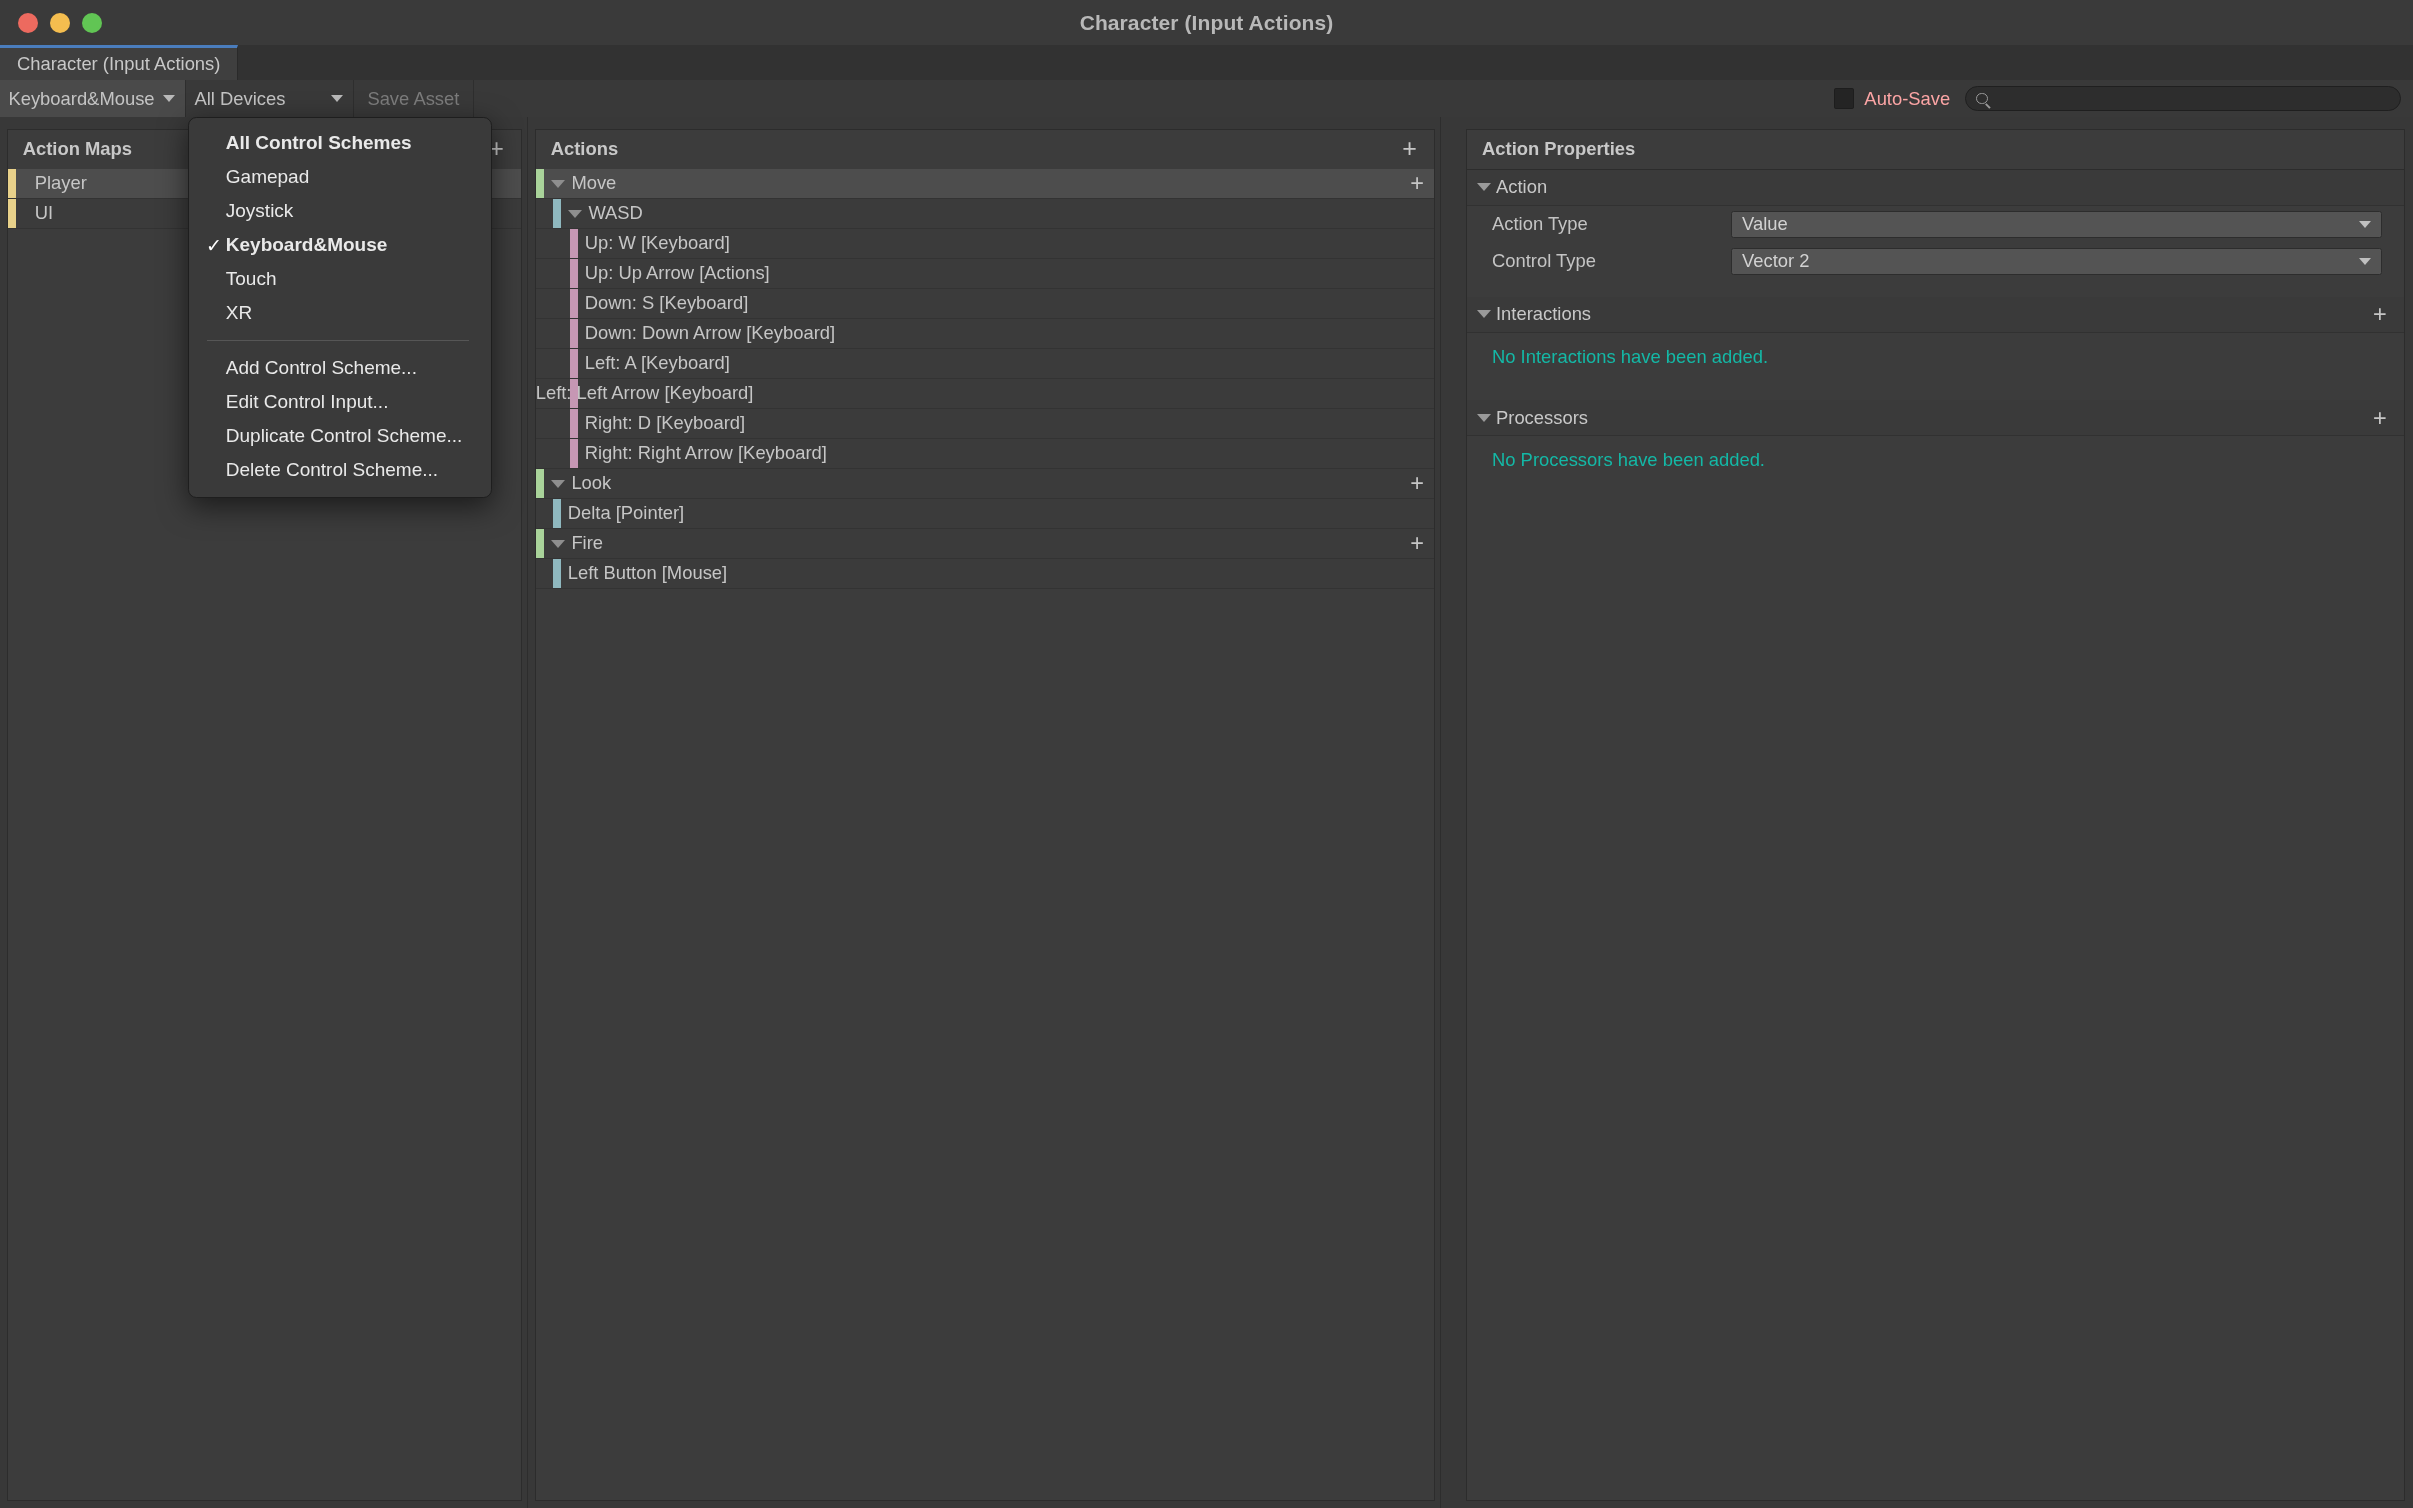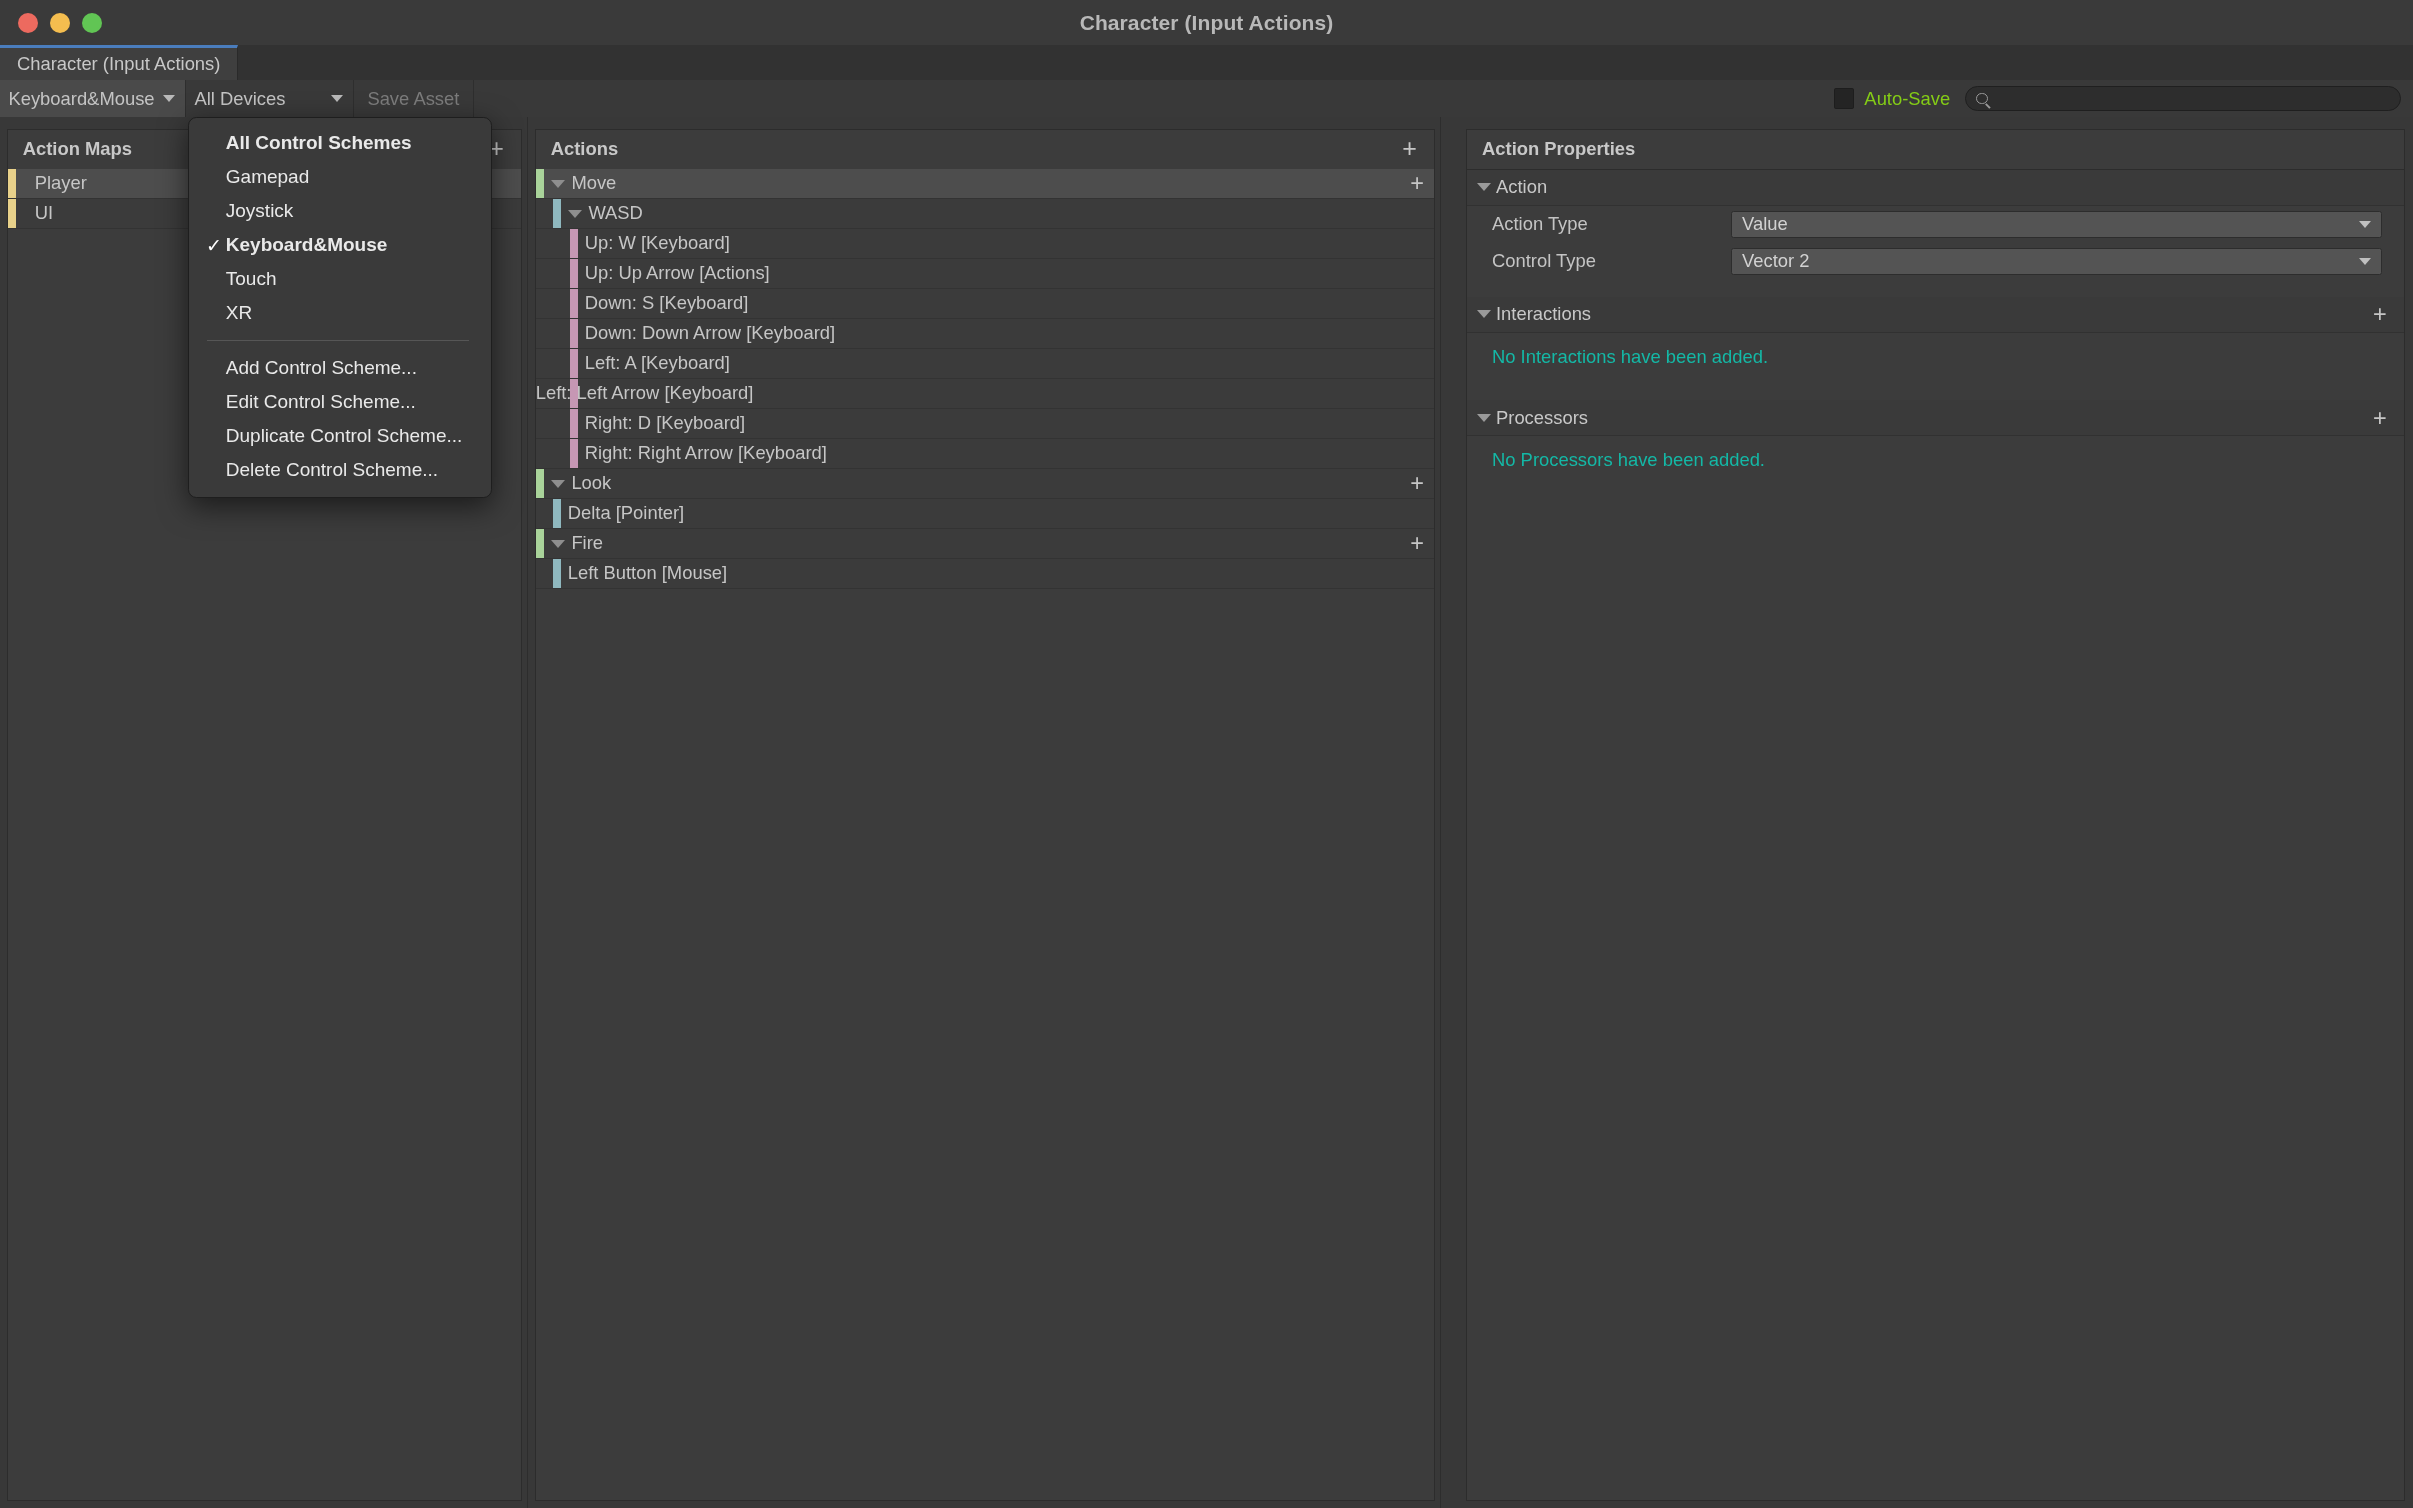--- a/index.html
+++ b/index.html
@@ -92,21 +92,21 @@
   .tb-checkwrap {
     display: flex; align-items: center; gap: 10px;
     padding: 0 11.7px; height: 37px; box-sizing: border-box;
   }
   .tb-check {
     width: 18.4px; height: 18.4px;
     background: #242424;
     border: 0.8px solid #1d1d1d;
     border-radius: 1.7px;
   }
-  .tb-checklabel { font-size: 18.4px; color: #84cc16; }
+  .tb-checklabel { font-size: 18.4px; color: #fca5a5; }
   .tb-search {
     display: flex; align-items: center;
     width: 436px; height: 25px; margin: 5.9px 11.7px 0 3.4px;
     background: #2d2d2d;
     border: 0.8px solid #1f1f1f;
     border-radius: 12.6px;
     padding: 0 10px;
     box-sizing: border-box;
   }
   .tb-search .mag {
@@ -462,21 +462,21 @@
         <div class="menu-item">
           <span class="mi-label">XR</span>
         </div>
       </div>
     <div class="menu-sep"></div>
     <div id="menu-cmds">
         <div class="menu-item">
           <span class="mi-label">Add Control Scheme...</span>
         </div>
         <div class="menu-item">
-          <span class="mi-label">Edit Control Scheme...</span>
+          <span class="mi-label">Edit Control Input...</span>
         </div>
         <div class="menu-item">
           <span class="mi-label">Duplicate Control Scheme...</span>
         </div>
         <div class="menu-item">
           <span class="mi-label">Delete Control Scheme...</span>
         </div>
       </div>
   </div>
 

